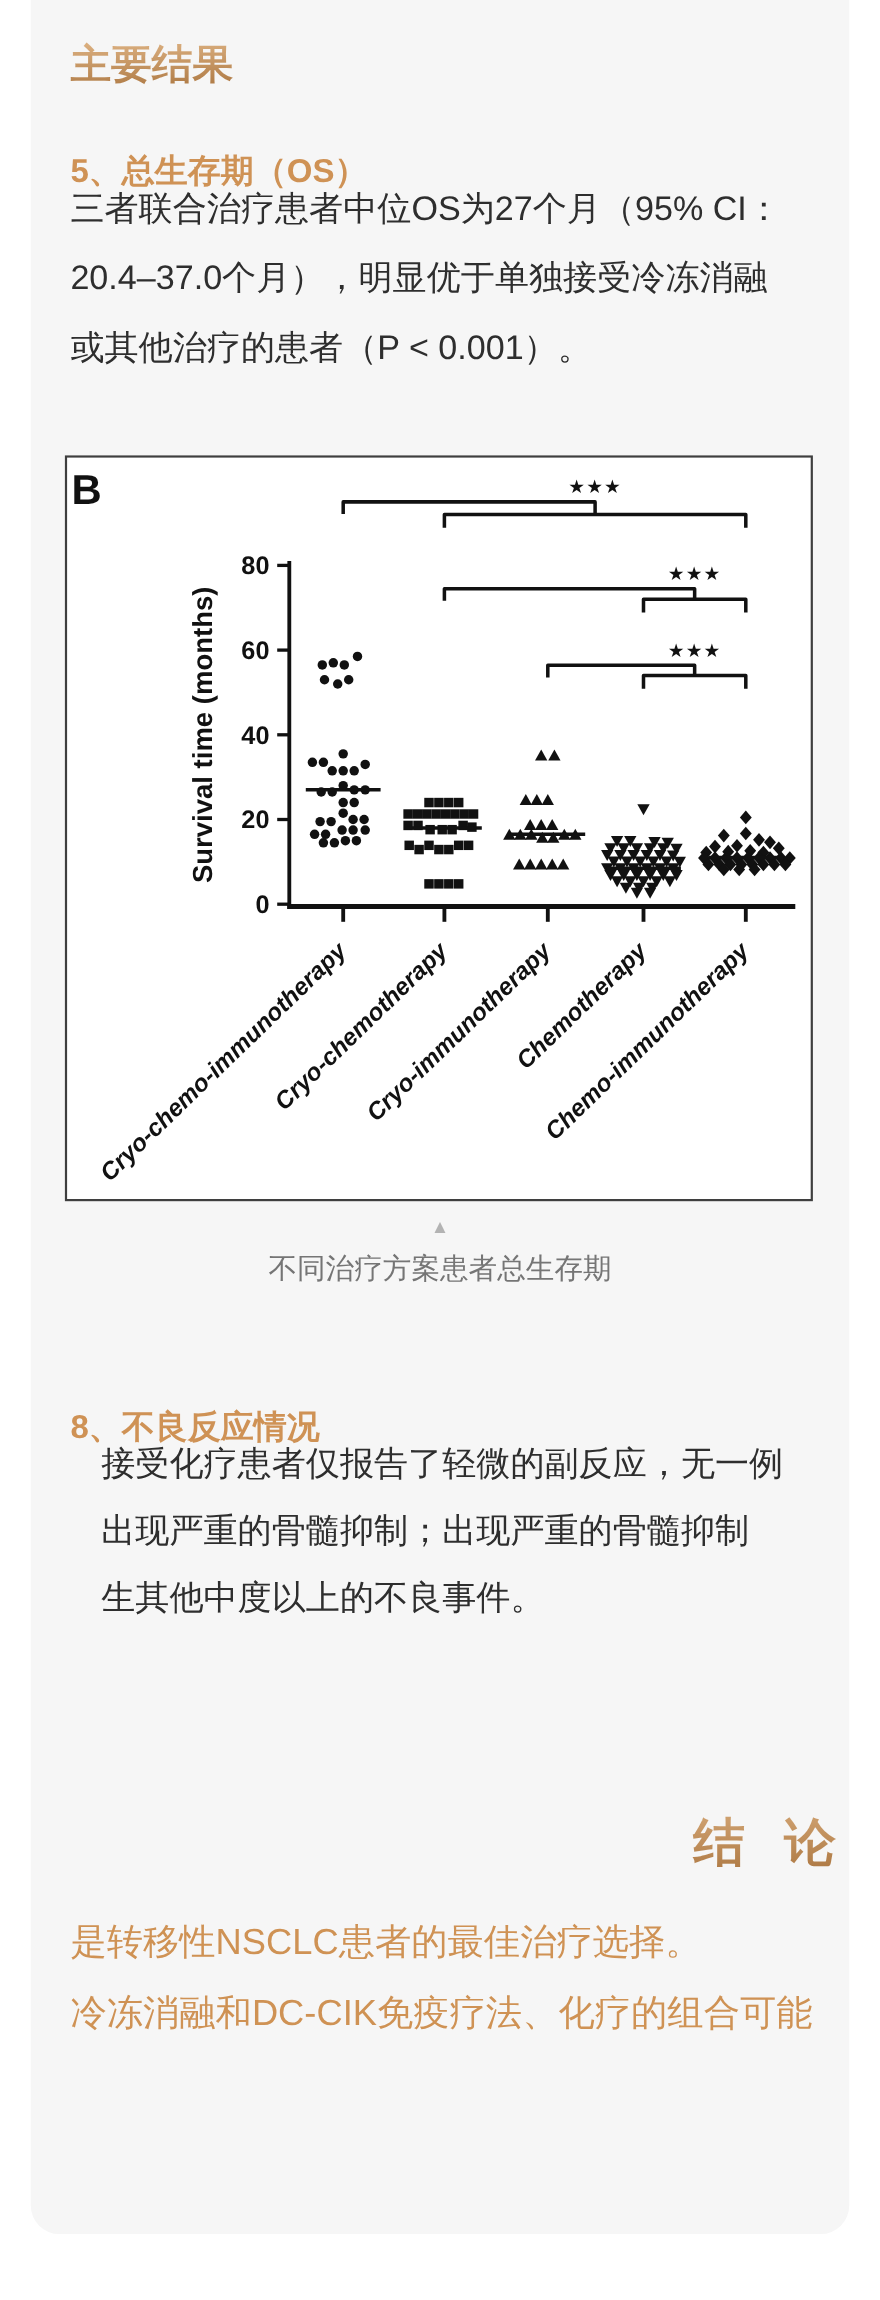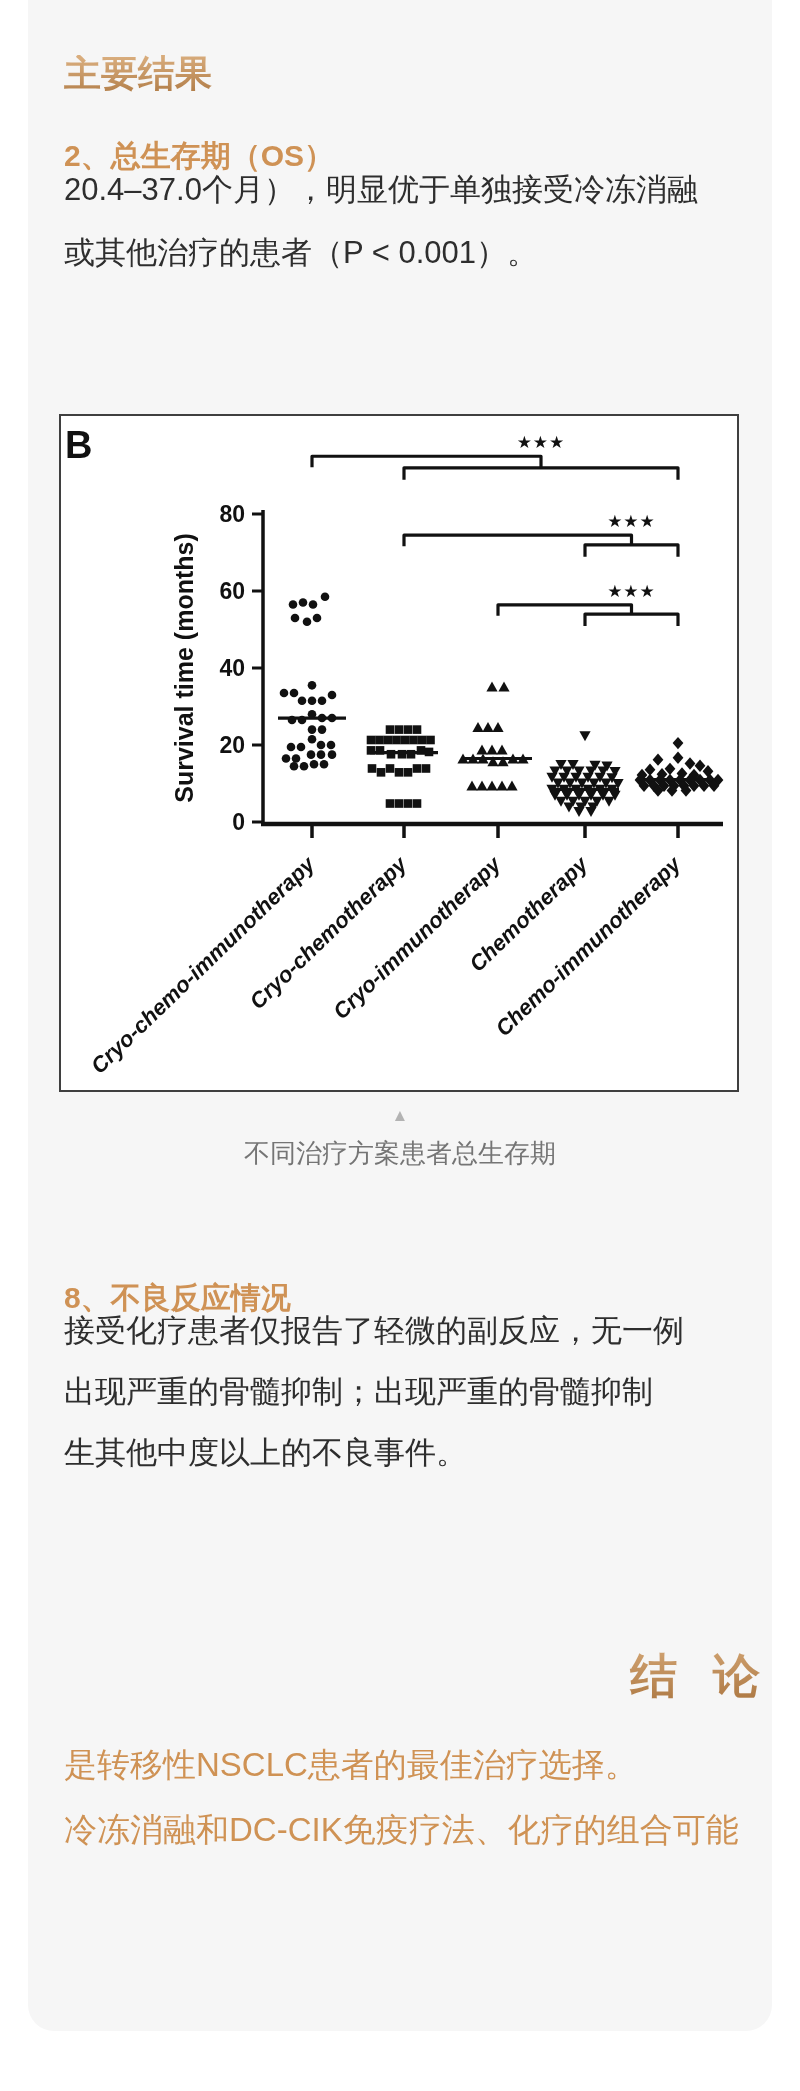--- a/index.html
+++ b/index.html
@@ -1,56 +1,57 @@
 <!DOCTYPE html>
 <html><head>
 <meta charset="utf-8">
 <style>
   html,body{margin:0;padding:0;}
   .page{position:relative;width:800px;height:2091px;background:#ffffff;overflow:hidden;
         font-family:"Liberation Sans","DejaVu Sans",sans-serif;}
   .card{position:absolute;left:28px;top:0;width:744px;height:2031px;background:#f6f6f6;
         border-radius:0 0 26px 26px;}
   .card > *{position:absolute;}
-  .page-title{left:36px;top:30px;font-family:Liberation Mono, monospace;
+  .page-title{left:36px;top:13px;font-family:Liberation Sans, sans-serif;
         font-weight:bold;font-size:37px;line-height:42px;}
   .gold{color:#c08c58;}
   @supports ((-webkit-background-clip:text) or (background-clip:text)){
     .gold{background:linear-gradient(178deg,#d9ad7d 8%,#b07c47 92%);
           -webkit-background-clip:text;background-clip:text;color:transparent;}
   }
   .sec-heading{font-size:30px;font-weight:bold;color:#cf9255;line-height:38px;}
   #sec1-heading{left:36px;top:112px;}
   #sec2-heading{left:36px;top:1254px;}
   .para{left:36px;width:680px;color:#2e2e2e;font-size:31px;}
   .para .ln{height:63px;line-height:63px;white-space:nowrap;}
   #para1{top:158px;}
   #para2{top:1300px;}
-  #para2 .ln{height:61px;line-height:61px;}
+  #para2 .ln{height:61px;line-height:61px;margin-left:28px;}
   .figure-box{left:31px;top:414px;width:676px;height:674px;background:#ffffff;
         border:2px solid #3f3f3f;}
   .collapse{left:0;top:1106px;width:744px;text-align:center;font-size:17px;color:#b3b3b3;line-height:20px;}
   .caption{left:0;top:1136px;width:744px;text-align:center;font-size:26px;color:#757575;line-height:34px;}
   .conclusion-title{left:0;top:1650px;width:744px;text-align:right;
         font-family:"Liberation Serif","DejaVu Serif",serif;font-weight:bold;font-size:47px;
         letter-spacing:12px;line-height:52px;}
   .conclusion-para{left:36px;top:1732px;width:690px;color:#cf9254;font-size:33px;}
   .conclusion-para .ln{height:65px;line-height:65px;white-space:nowrap;}
 </style>
 </head>
 <body>
 
 <div class="page">
   <div class="card">
 
     <h1 class="page-title gold">主要结果</h1>
 
-    <h2 class="sec-heading" id="sec1-heading">2、总生存期（OS）</h2>
+    <h2 class="sec-heading" id="sec1-heading">5、总生存期（OS）</h2>
 
     <div class="para" id="para1">
+      <div class="ln">三者联合治疗患者中位OS为27个月（95% CI：</div>
       <div class="ln">20.4–37.0个月），明显优于单独接受冷冻消融</div>
       <div class="ln">或其他治疗的患者（P &lt; 0.001）。</div>
     </div>
 
     <div class="figure-box">
       <svg id="chart-svg" width="676" height="674" viewBox="0 0 676 674">
           <text x="4" y="42" fill="#111111" font-family="Liberation Sans, DejaVu Sans, sans-serif" font-size="38" font-weight="bold">B</text>
           <path d="M343,63.80000000000001 L343,51.80000000000001 L617,51.80000000000001 L617,63.80000000000001" fill="none" stroke="#111111" stroke-width="3.2" stroke-linejoin="round"></path>
           <path d="M251,51.25 L251,40.25 L480,40.25 L480,51.80000000000001" fill="none" stroke="#111111" stroke-width="3.2" stroke-linejoin="round"></path>
           <text x="480" y="32.25" fill="#111111" font-family="Liberation Sans, DejaVu Sans, sans-serif" font-size="17" font-weight="bold" text-anchor="middle" letter-spacing="1">★★★</text>

